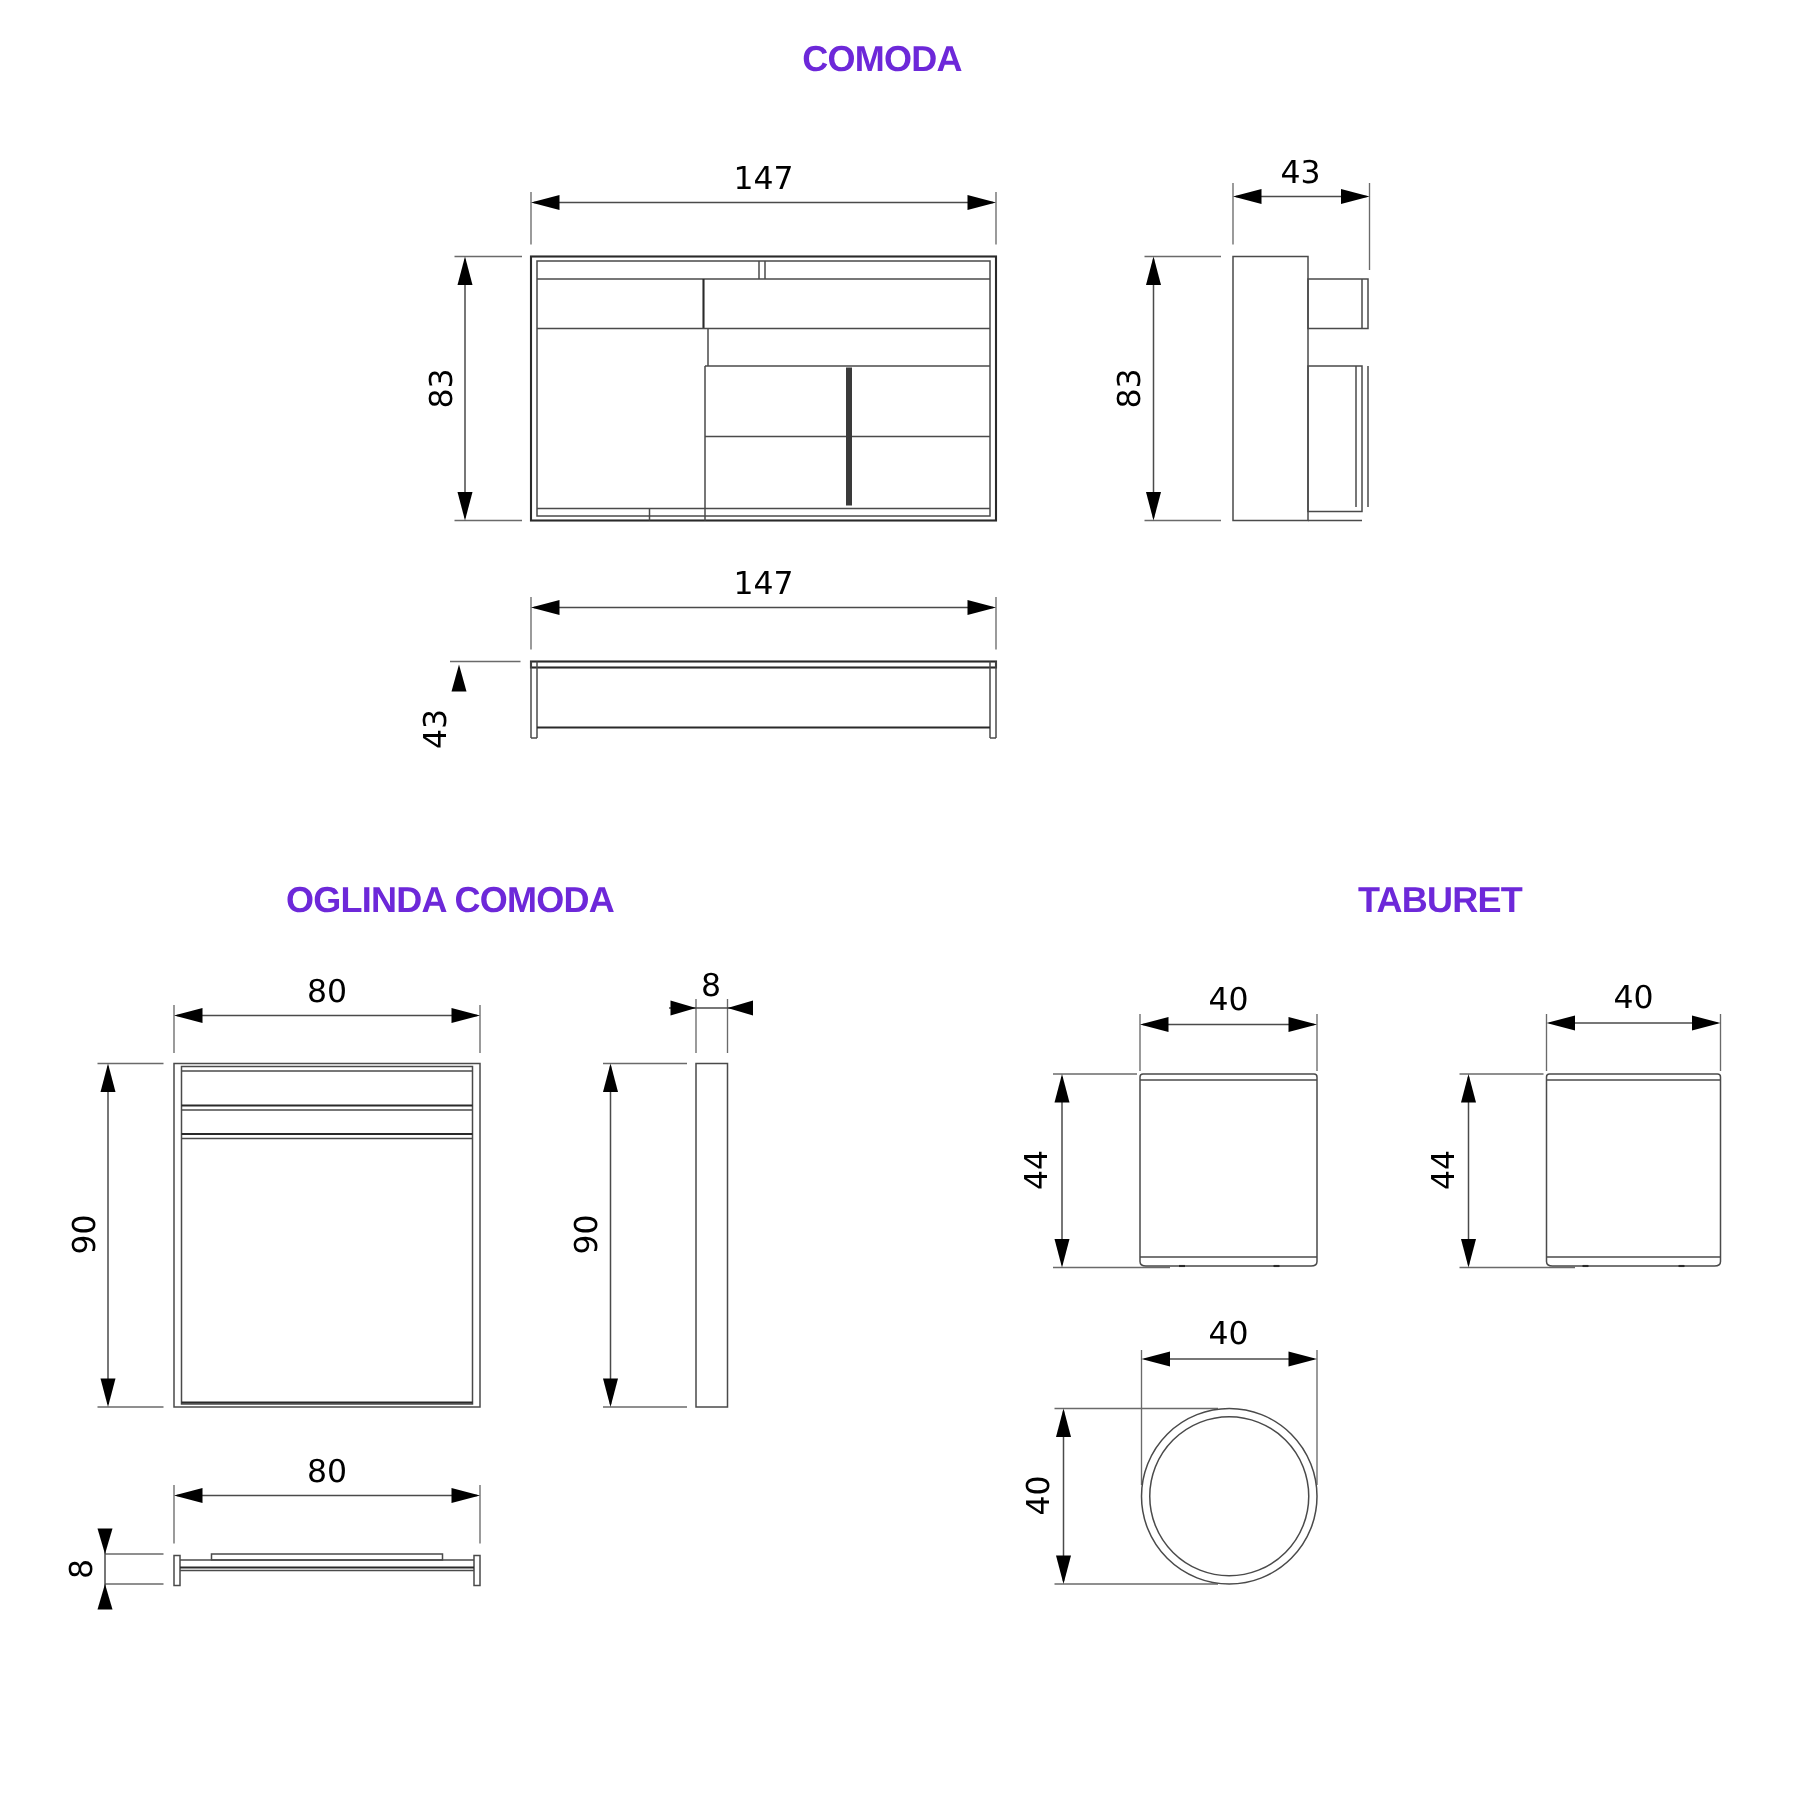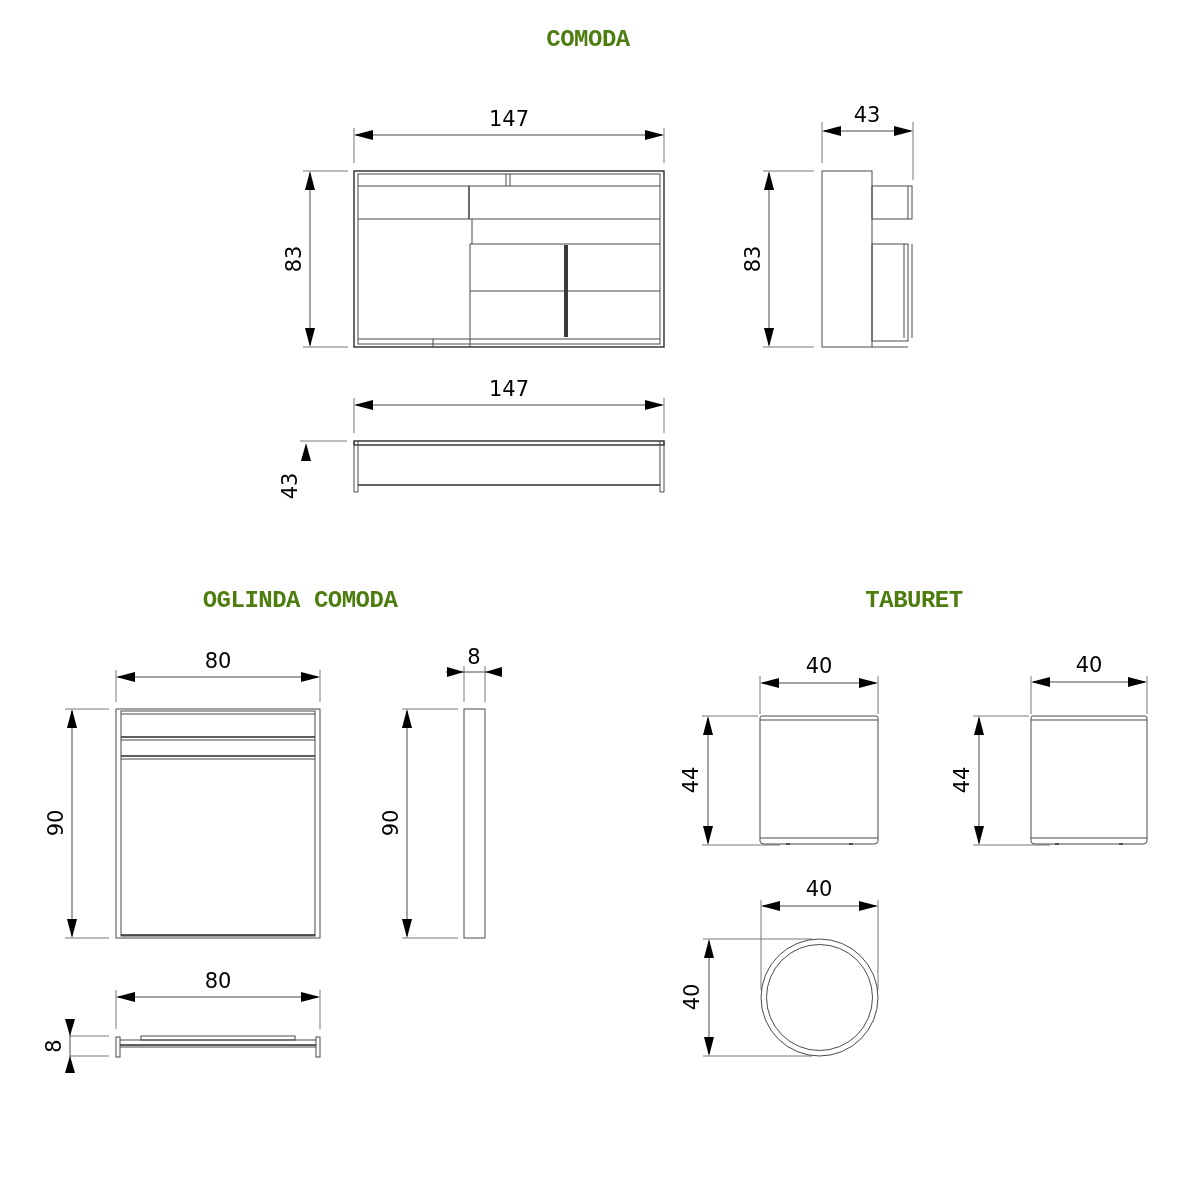--- a/index.html
+++ b/index.html
@@ -1,43 +1,43 @@
 <!DOCTYPE html>
 <html><head>
   <meta charset="utf-8">
   <style>
     html, body { margin: 0; padding: 0; background: #ffffff; }
     body { width: 1200px; height: 1200px; position: relative; overflow: hidden; }
     .title {
       position: absolute;
-      font-family: Liberation Mono, monospace;
+      font-family: Liberation Sans, sans-serif;
       font-weight: bold;
       font-size: 24px;
-      color: #4d7c0f;
+      color: #6d28d9;
       letter-spacing: -0.5px;
       transform: translateX(-50%);
       white-space: nowrap;
     }
     svg.drawing { position: absolute; left: 0; top: 0; }
     .dim-text {
       font-family: "DejaVu Sans", "Liberation Sans", sans-serif;
       font-size: 21px;
       fill: #000;
     }
     .ln { stroke: #4a4a4a; stroke-width: 1; fill: none; }
     .ln2 { stroke: #2a2a2a; stroke-width: 1.4; fill: none; }
     .ext { stroke: #6a6a6a; stroke-width: 0.9; fill: none; }
     .arrow { fill: #000; }
   </style>
 </head>
 <body>
 
 <div class="title" style="left:588px; top:26px;">COMODA</div>
 <div class="title" style="left:300px; top:587px;">OGLINDA COMODA</div>
-<div class="title" style="left:914px; top:587px;">TABURET</div>
+<div class="title" style="left:960px; top:587px;">TABURET</div>
 
 <svg class="drawing" width="1200" height="1200" viewBox="0 0 1200 1200">
   <defs>
     <marker id="arr" viewBox="0 0 10 10" refX="0" refY="5" markerWidth="18" markerHeight="8" markerUnits="userSpaceOnUse" orient="auto-start-reverse">
       <path d="M0,5 L10,0 L10,10 Z" class="arrow"></path>
     </marker>
   </defs>
 
   <g>
 

